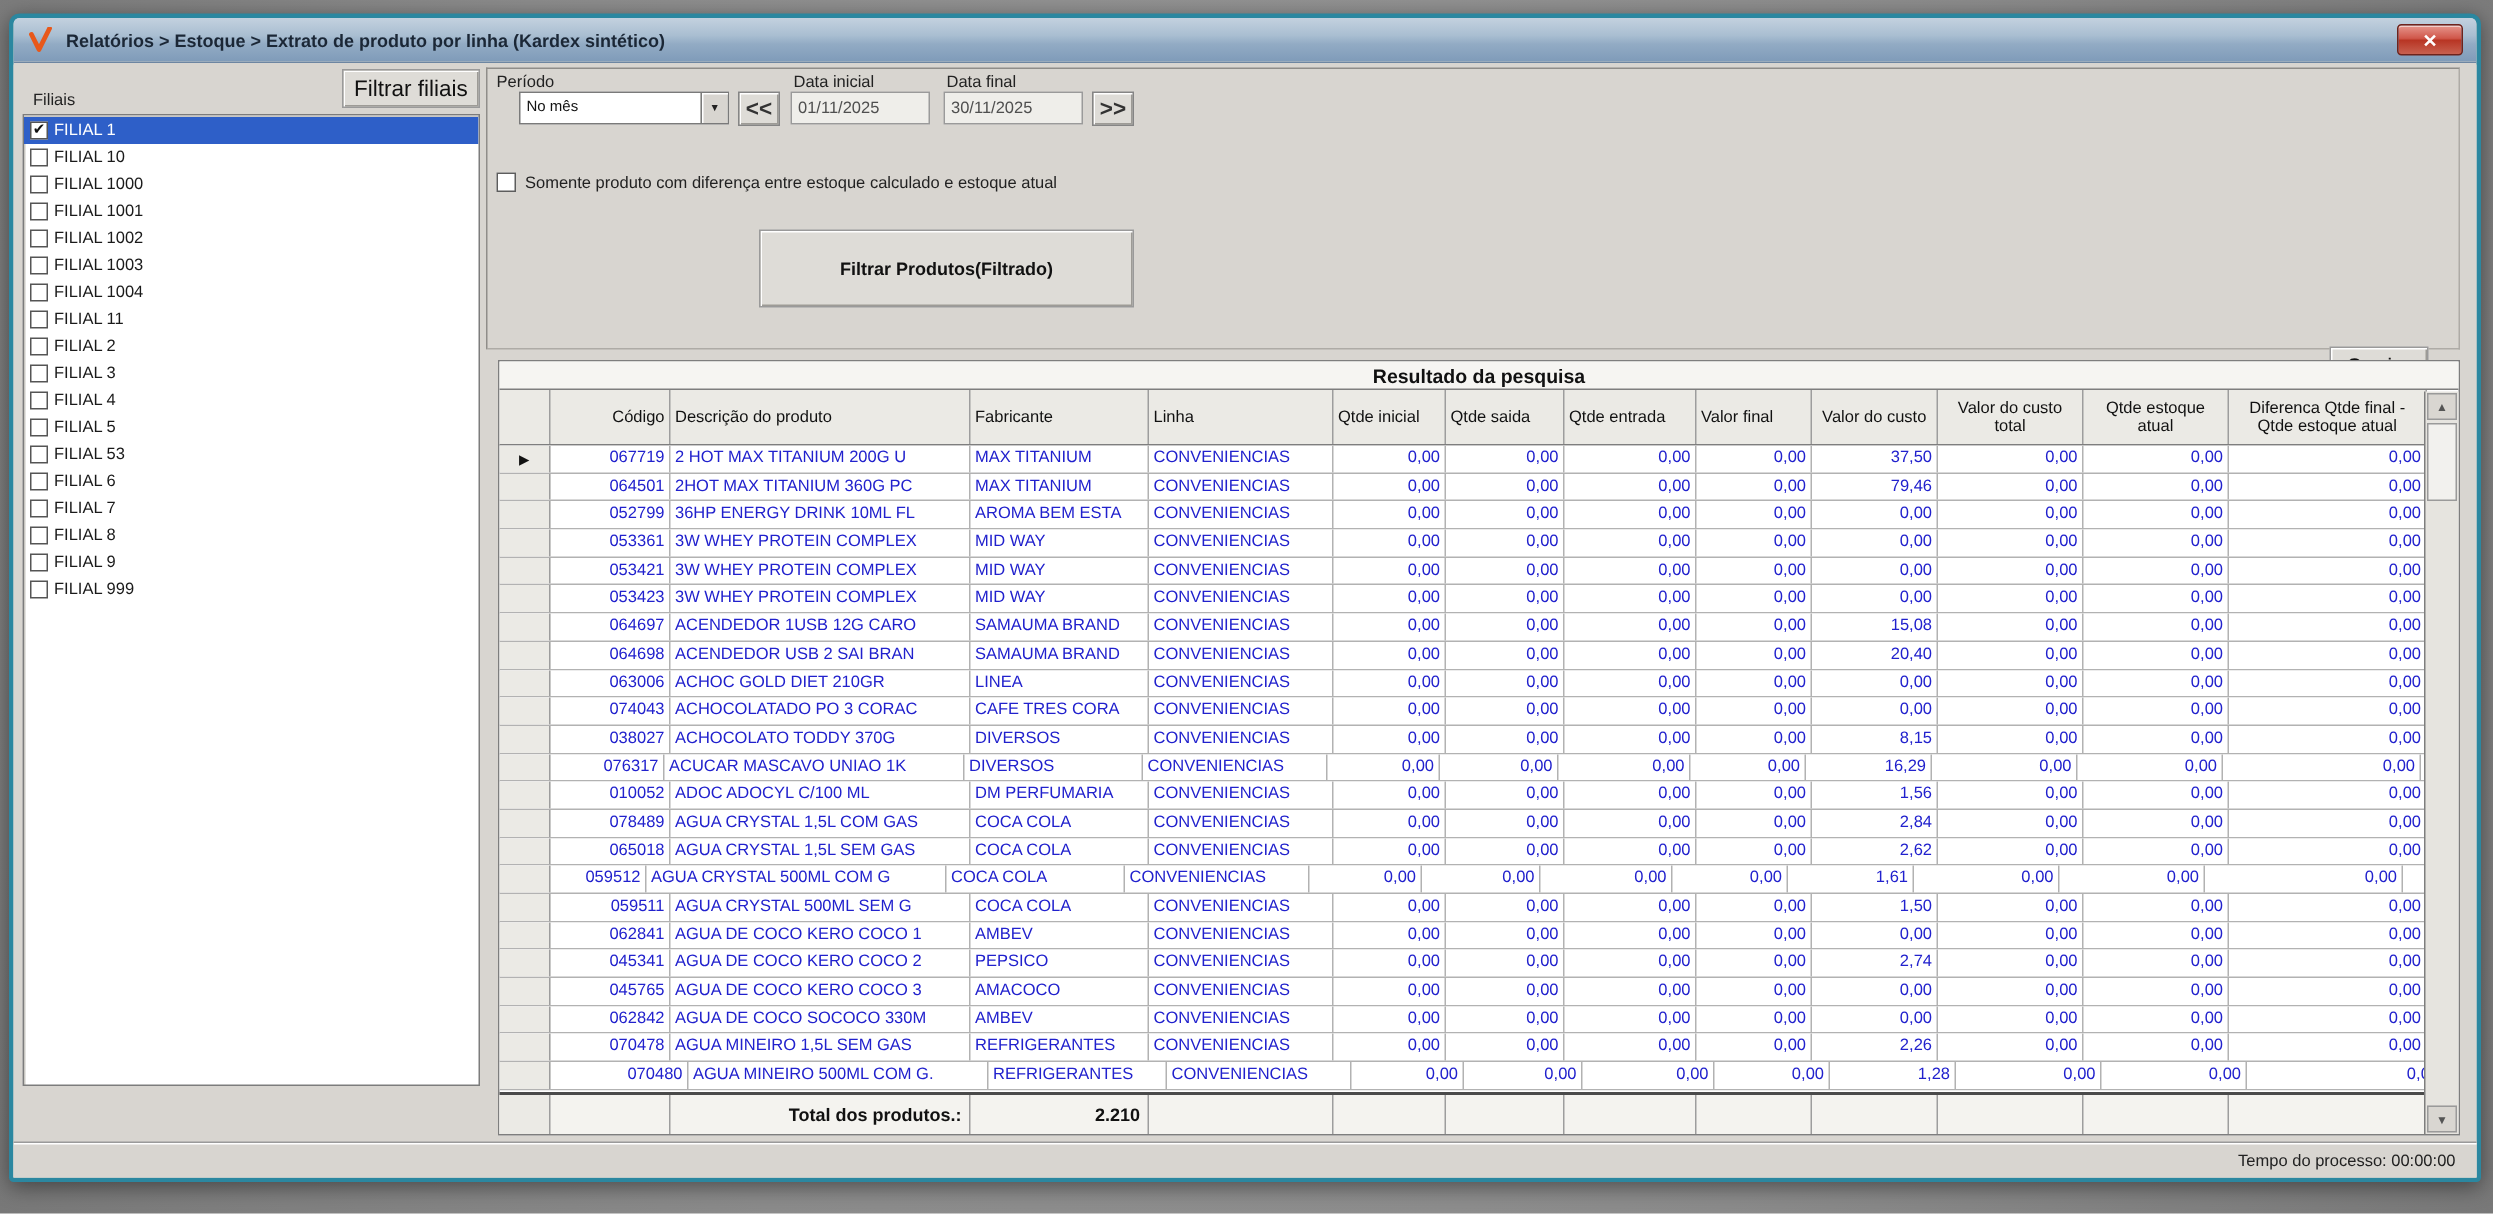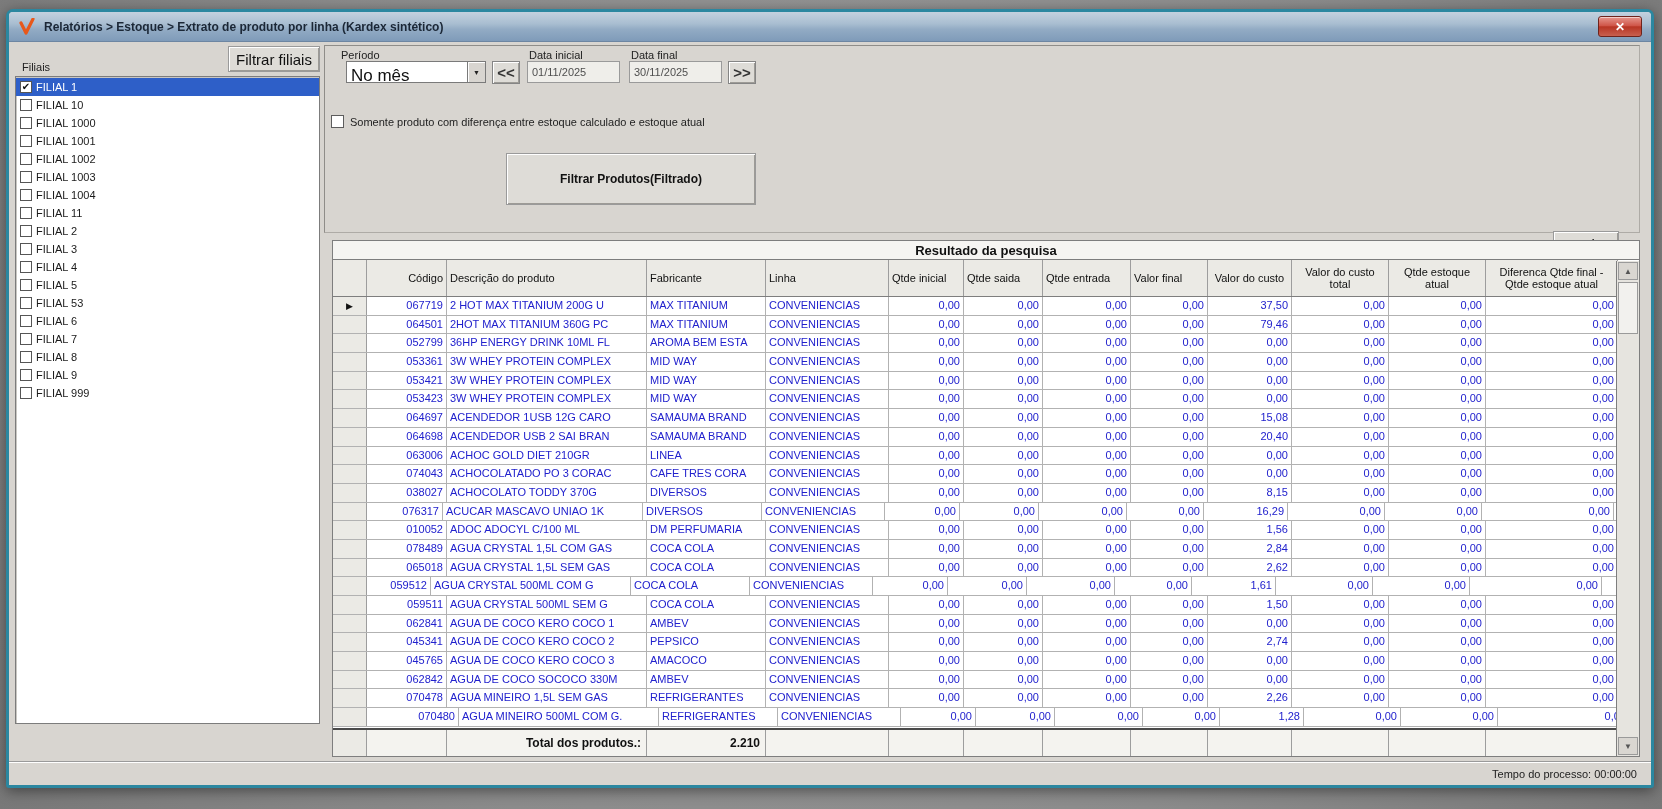--- a/index.html
+++ b/index.html
@@ -43,24 +43,24 @@
     overflow:hidden; padding-top:1px;
   }
   .lb-item { height:18px; display:flex; align-items:center; font-size:11px; color:#1a1a1a; }
   .lb-check { width:12px; height:12px; border:1px solid #555; background:#fff; margin:0 4px;
               font-size:10px; line-height:10px; text-align:center; color:#111; flex:none; }
   .lb-item.selected { background:#2e5fc8; color:#fff; }
 
   
   .period-panel { position:absolute; left:315px; top:2px; width:1316px; height:188px;
                   border:1px solid #aeaba6; border-left-color:#8f8d89; border-top-color:#8f8d89; }
-  .period-label { position:absolute; left:16px; top:3px; font-size:11px; color:#222; }
+  .period-label { position:absolute; left:6px; top:3px; font-size:11px; color:#222; }
   .combo { position:absolute; left:21px; top:15px; width:140px; height:22px;
            border:1px solid #7a7a7a; background:#fff; display:flex; }
-  .combo-text { flex:1; font-size:17px; padding:4px 4px 0 4px; color:#111; white-space:nowrap; overflow:hidden; }
+  .combo-text { flex:1; font-size:10px; padding:4px 4px 0 4px; color:#111; white-space:nowrap; overflow:hidden; }
   .combo-btn { width:18px; background:#d8d5d0; border-left:1px solid #7a7a7a;
                box-shadow:inset 1px 1px 0 #fff; display:flex; align-items:center; justify-content:center;
                font-size:7px; color:#222; }
   .btn-step { position:absolute; width:28px; height:23px; top:15px; font-weight:700; color:#333; }
   .btn-prev { left:167px; }
   .btn-next { left:403px; }
   .date-label { position:absolute; top:3px; font-size:11px; color:#222; }
   .lbl-inicial { left:204px; } .lbl-final { left:306px; }
   .date-field { position:absolute; top:15px; width:93px; height:22px;
                 background:#efeeea; border:1px solid #9a9a9a; font-size:11px; color:#4f4f4f;

